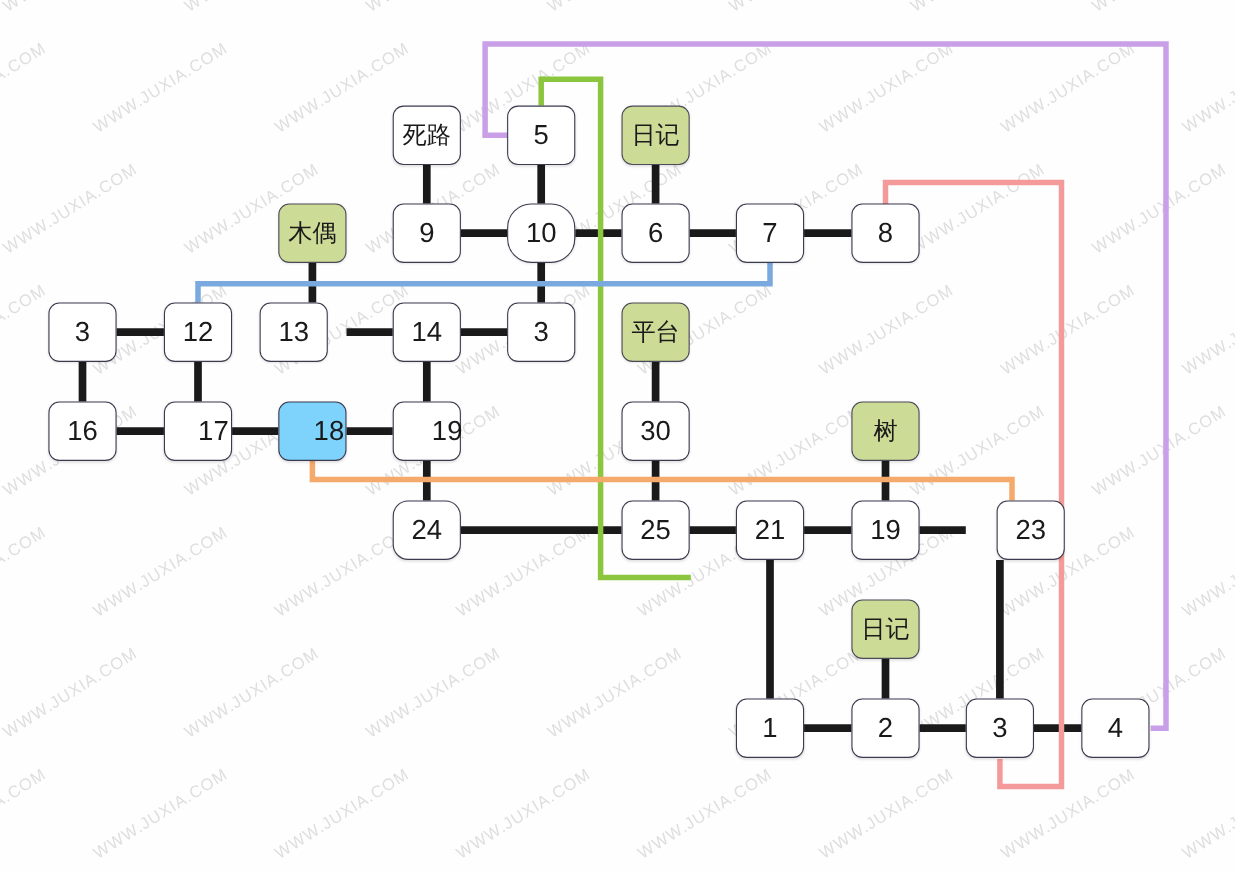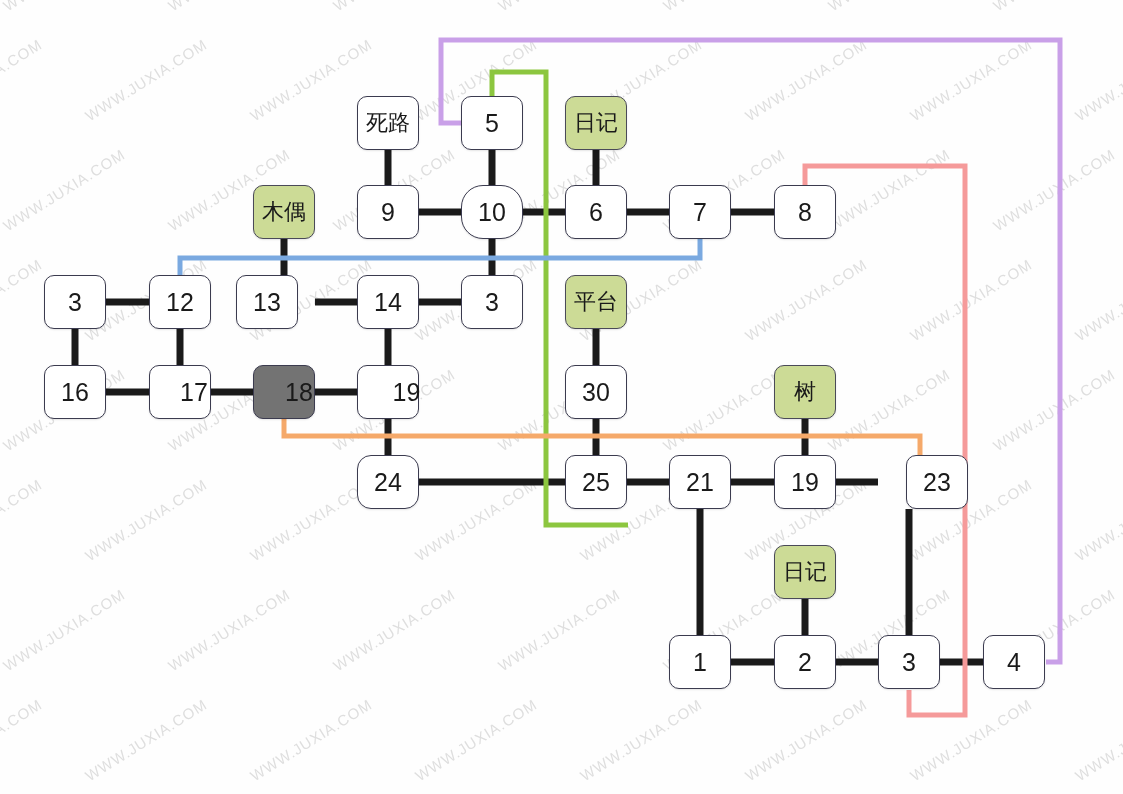--- a/index.html
+++ b/index.html
@@ -140,21 +140,21 @@
       <div class="node lbl" style="left: 565px; top: 96px;">日记</div>
       <div class="node lbl" style="left: 253px; top: 185px;">木偶</div>
       <div class="node num" style="left: 44px; top: 275px;">3</div>
       <div class="node num" style="left: 149px; top: 275px;">12</div>
       <div class="node num" style="left: 236px; top: 275px;">13</div>
       <div class="node num" style="left: 357px; top: 275px;">14</div>
       <div class="node num" style="left: 461px; top: 275px;">3</div>
       <div class="node lbl" style="left: 565px; top: 275px;">平台</div>
       <div class="node num" style="left: 44px; top: 365px;">16</div>
       <div class="node num" style="left: 149px; top: 365px; padding-left: 28px;">17</div>
-      <div class="node num" style="left: 253px; top: 365px; background: #737373; padding-left: 30px;">18</div>
+      <div class="node num" style="left: 253px; top: 365px; background: #7dd3fc; padding-left: 30px;">18</div>
       <div class="node num" style="left: 357px; top: 365px; padding-left: 37px;">19</div>
       <div class="node num" style="left: 565px; top: 365px;">30</div>
       <div class="node lbl" style="left: 774px; top: 365px;">树</div>
       <div class="node num" style="left: 357px; top: 455px; border-radius: 14px;">24</div>
       <div class="node num" style="left: 565px; top: 455px;">25</div>
       <div class="node num" style="left: 669px; top: 455px;">21</div>
       <div class="node num" style="left: 774px; top: 455px;">19</div>
       <div class="node num" style="left: 878px; top: 455px; margin-left: 28px;">23</div>
       <div class="node lbl" style="left: 774px; top: 545px;">日记</div>
       <div class="node num" style="left: 669px; top: 635px;">1</div>

